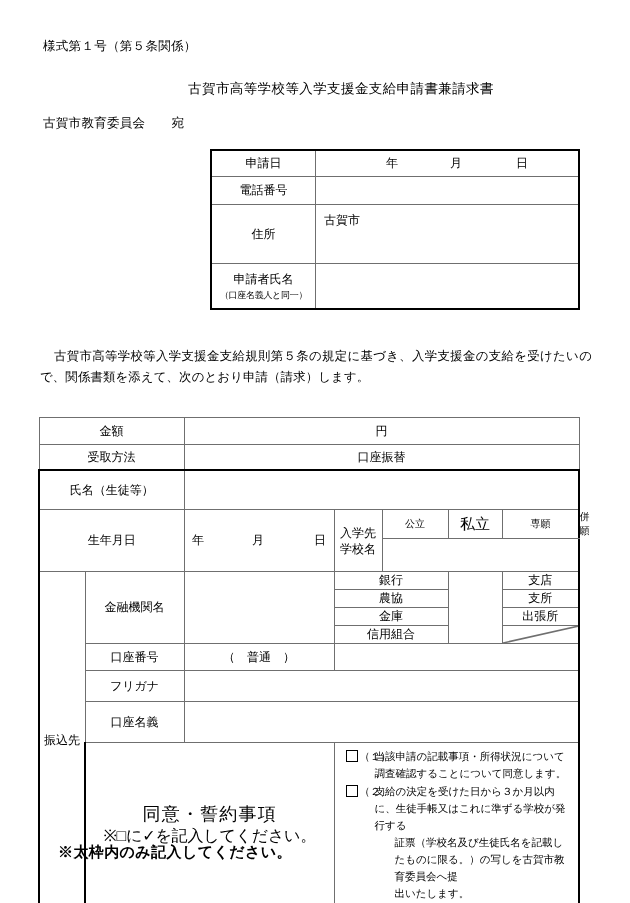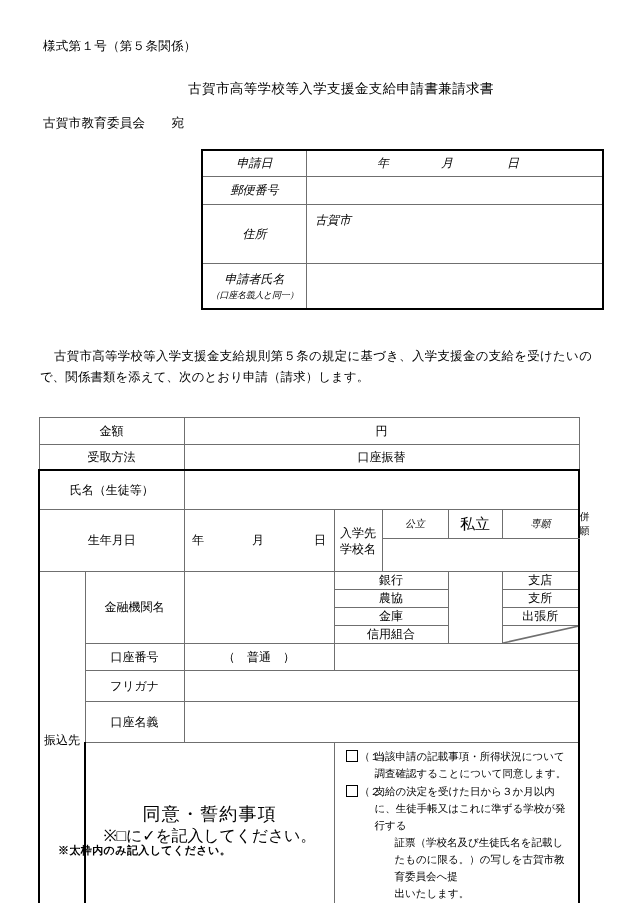--- a/index.html
+++ b/index.html
@@ -51,28 +51,27 @@
     letter-spacing: 0.3px;
     white-space: nowrap;
   }
   .addressee .suffix {
     padding-left: 26px;
   }
 
   
   .applicant-table {
     position: absolute;
-    left: 201px;
+    left: 210px;
     top: 149px;
-    width: 403px;
+    width: 370px;
     border-collapse: collapse;
     border: 2px solid #000;
     font-size: 12px;
     table-layout: fixed;
-    font-style: italic;
   }
   .applicant-table td {
     border: 1px solid #6f6f6f;
     padding: 0;
     vertical-align: middle;
   }
   .applicant-table td.lbl {
     text-align: center;
     width: 103px;
   }
@@ -124,21 +123,21 @@
     border: 1px solid #6f6f6f;
     padding: 0;
     vertical-align: middle;
     text-align: center;
   }
   .thick-l { border-left: 2px solid #000 !important; }
   .thick-r { border-right: 2px solid #000 !important; }
   .thick-t { border-top: 2px solid #000 !important; }
   .thick-b { border-bottom: 2px solid #000 !important; }
   .dash-b { border-bottom: 1px dashed #555 !important; }
-  .dash-r { border-right: 1px dashed #555 !important; font-style: italic; }
+  .dash-r { border-right: 1px dashed #555 !important; }
 
   .ymd2 { letter-spacing: 0; }
   .ymd2 .g1 { margin-right: 48px; }
   .ymd2 .g2 { margin-right: 50px; }
 
   .vstack { line-height: 16px; }
 
   .diag {
     position: relative;
     overflow: hidden;
@@ -194,21 +193,21 @@
   }
   .consent-item .cont {
     display: block;
     padding-left: 20px;
   }
 
   .footer-note {
     position: absolute;
     left: 58px;
     top: 843px;
-    font-size: 11px;
+    font-size: 15px;
     letter-spacing: 0.4px;
     font-weight: bold;
     white-space: nowrap;
   }
 </style>
 </head>
 <body>
 
 <div class="page">
 
@@ -218,21 +217,21 @@
 
   <table class="applicant-table">
     <tbody>
       <tr>
         <td class="lbl" style="height:25px;">申請日</td>
         <td class="val">
           <span class="ymd"><span class="g1">年</span><span class="g2">月</span><span>日</span></span>
         </td>
       </tr>
       <tr>
-        <td class="lbl" style="height:27px;">郵便番号</td>
+        <td class="lbl" style="height:27px;">電話番号</td>
         <td class="val"></td>
       </tr>
       <tr>
         <td class="lbl" style="height:58px;">住所</td>
         <td class="val" style="vertical-align:top; padding-top:7px;">古賀市</td>
       </tr>
       <tr>
         <td class="lbl" style="height:44px;">
           <span>申請者氏名</span>
           <span class="sub-note">（口座名義人と同一）</span>

